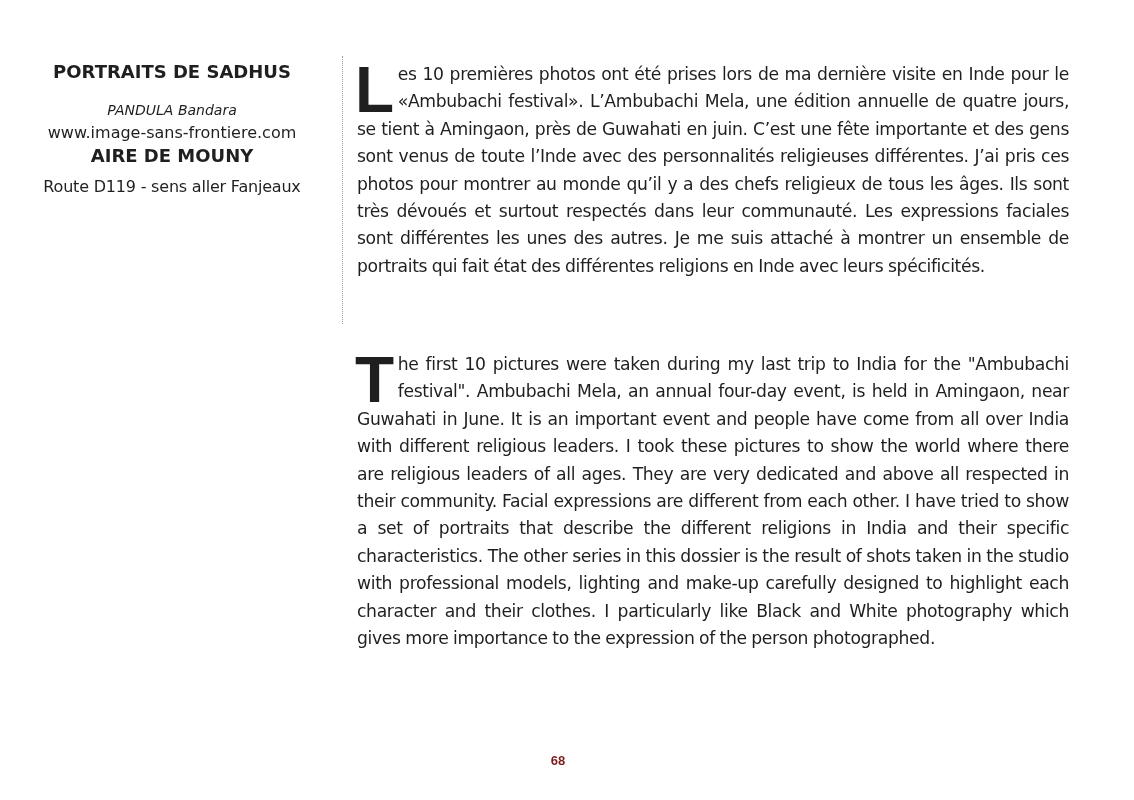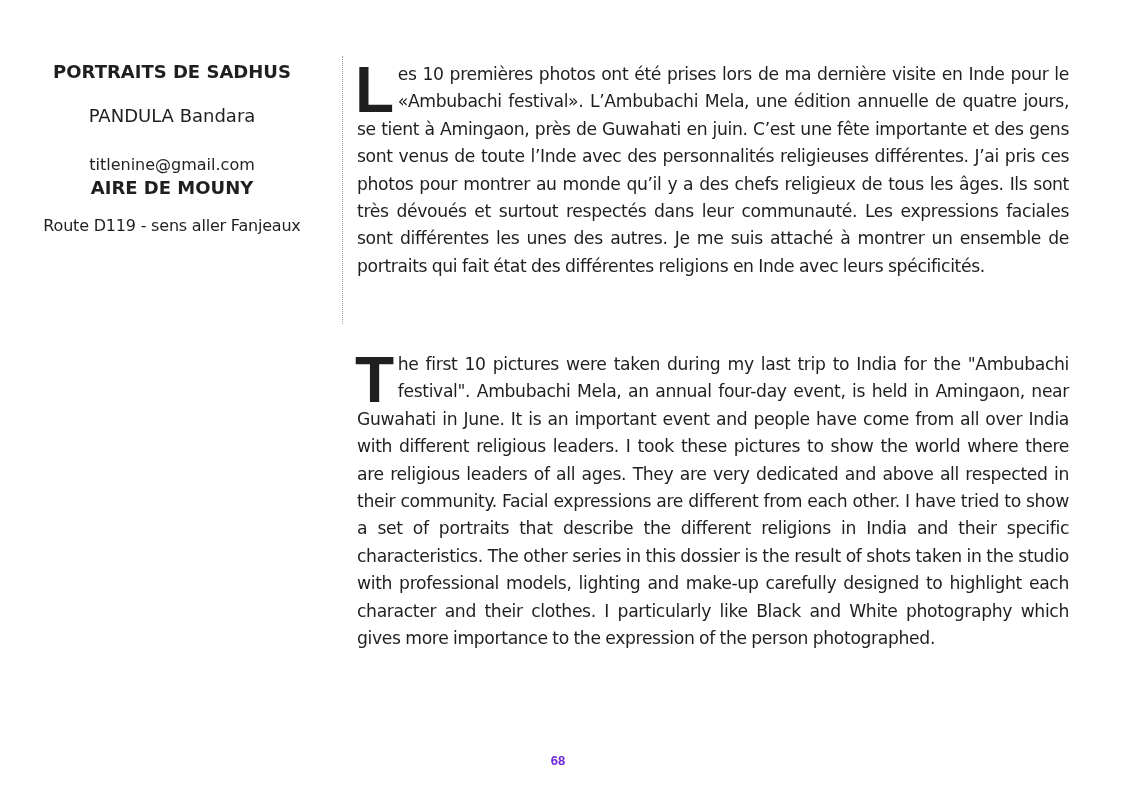--- a/index.html
+++ b/index.html
@@ -5,54 +5,54 @@
     html, body { margin: 0; padding: 0; background: #ffffff; }
     body {
       width: 1134px; height: 800px; position: relative; overflow: hidden;
       font-family: "DejaVu Sans", sans-serif; color: #1f1f1f;
     }
     .sidebar {
       position: absolute; left: 20px; top: 60px; width: 304px;
       text-align: center;
     }
     .sidebar .title { font-weight: bold; font-size: 18px; letter-spacing: 0; line-height: 24px; margin: 0; }
-    .sidebar .author { font-size: 18px; line-height: 24px; margin-top: 20px; }
+    .sidebar .author { font-size: 14px; line-height: 24px; margin-top: 14px; font-style: italic; }
     .sidebar .email { font-size: 16px; line-height: 22px; margin-top: 26px; }
     .sidebar .website { font-size: 16px; line-height: 22px; }
     .sidebar .venue { font-weight: bold; font-size: 18px; line-height: 24px; }
-    .sidebar .route { font-size: 16px; line-height: 22px; margin-top: 15px; letter-spacing: -0.2px; }
+    .sidebar .route { font-size: 16px; line-height: 22px; margin-top: 8px; letter-spacing: -0.2px; }
     .divider {
       position: absolute; left: 342px; top: 56px; height: 268px; width: 0;
       border-left: 1px dotted #9a9a9a;
     }
     .para {
       position: absolute; left: 357px; width: 712px;
       font-size: 17.2px; line-height: 27.4px; text-align: justify;
       letter-spacing: -0.35px; word-spacing: -0.5px;
     }
     .para-fr { top: 61px; }
     .para-en { top: 351px; }
     .dropcap {
       float: left; font-weight: bold; font-size: 64px; line-height: 46px;
       margin: 6px 4px 0 -2px; color: #1f1f1f;
       font-family: "Liberation Sans", sans-serif;
     }
     .page-number {
       position: absolute; left: 548px; top: 753px; width: 20px; text-align: center;
-      font-size: 13px; font-weight: bold; color: #6d28d9;
+      font-size: 13px; font-weight: bold; color: #7f1d1d;
       font-family: "Liberation Sans", sans-serif;
     }
   </style>
 </head>
 <body>
 
 <div class="sidebar">
   <div class="title">PORTRAITS DE SADHUS</div>
   <div class="author">PANDULA Bandara</div>
-  <div class="email">titlenine@gmail.com</div>
+  <div class="website">www.image-sans-frontiere.com</div>
   <div class="venue">AIRE DE MOUNY</div>
   <div class="route">Route D119 - sens aller Fanjeaux</div>
 </div>
 
 <div class="divider"></div>
 
 <div class="para para-fr">
   <span class="dropcap">L</span>
   <span>es 10 premières photos ont été prises lors de ma dernière visite en Inde pour le «Ambubachi festival». L’Ambubachi Mela, une édition annuelle de quatre jours, se tient à Amingaon, près de Guwahati en juin. C’est une fête importante et des gens sont venus de toute l’Inde avec des personnalités religieuses différentes. J’ai pris ces photos pour montrer au monde qu’il y a des chefs religieux de tous les âges. Ils sont très dévoués et surtout respectés dans leur communauté. Les expressions faciales sont différentes les unes des autres. Je me suis attaché à montrer un ensemble de portraits qui fait état des différentes religions en Inde avec leurs spécificités.</span>
 </div>

